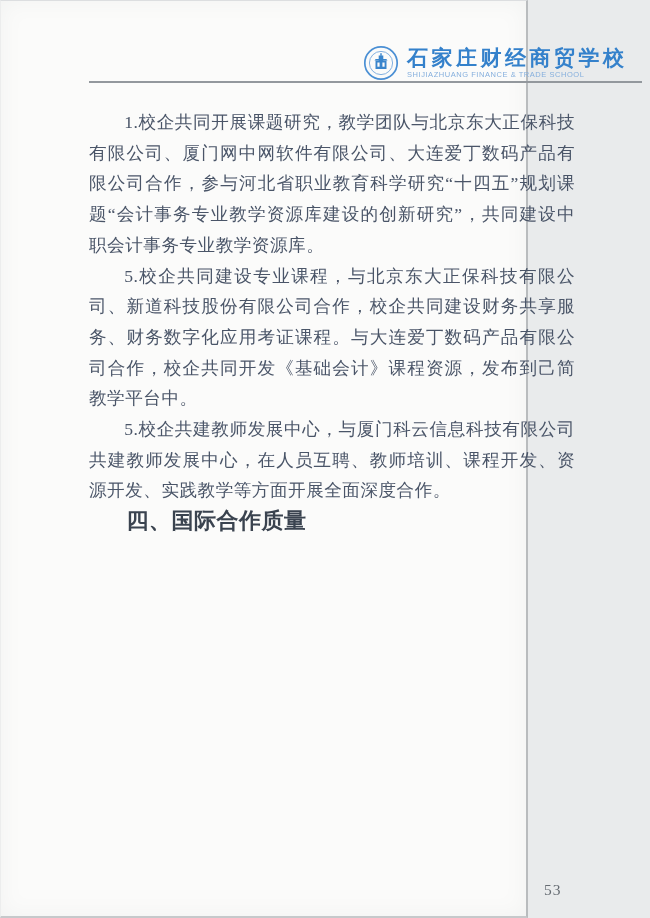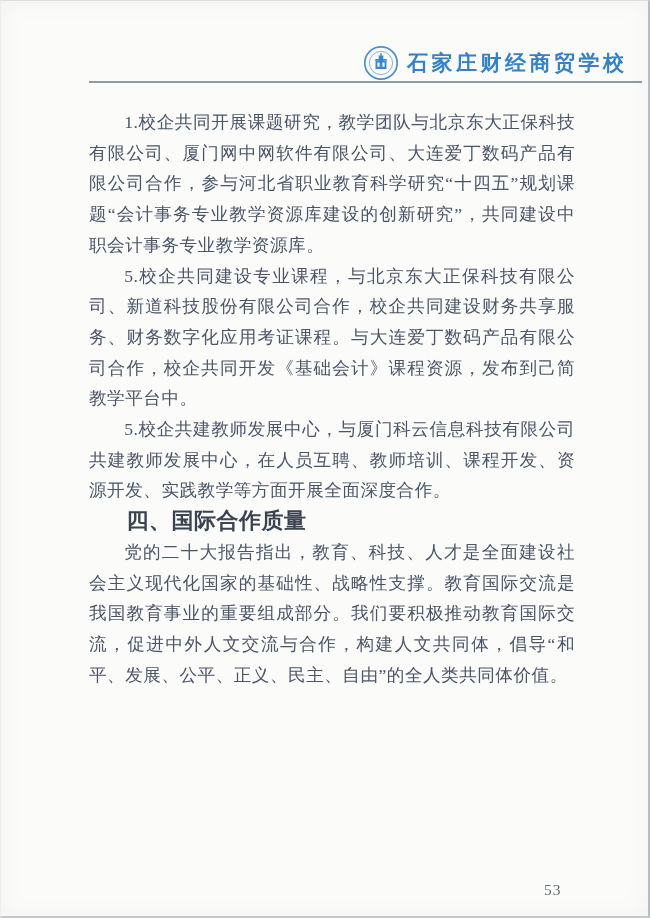--- a/index.html
+++ b/index.html
@@ -4,21 +4,21 @@
 <style>
   * { margin: 0; padding: 0; box-sizing: border-box; }
   html, body { width: 650px; height: 918px; }
   body {
     font-family: "Liberation Serif", serif;
     background: #e9ebec;
     overflow: hidden;
   }
   .page {
     position: relative;
-    width: 650px;
+    width: 528px;
     height: 918px;
     background: #fbfbfa;
     border-top: 1px solid #dcdee0;
     border-left: 1px solid #eceded;
     border-right: 2px solid #b9bcbe;
     border-bottom: 2px solid #c6c9cb;
     box-shadow: inset 0 0 22px rgba(120,126,132,0.07);
   }
   
   .header {
@@ -97,28 +97,28 @@
         <rect x="12.5" y="15.5" width="11" height="8.5" fill="#3a85cc"></rect>
         <rect x="15.7" y="10.5" width="4.6" height="5.5" fill="#3a85cc"></rect>
         <rect x="17.3" y="8.2" width="1.4" height="2.6" fill="#3a85cc"></rect>
         <rect x="14.4" y="17.5" width="2.2" height="4.2" fill="#fbfbfa"></rect>
         <rect x="19.4" y="17.5" width="2.2" height="4.2" fill="#fbfbfa"></rect>
         <path d="M11.5 15.5 h13 l-1.2 -1.6 h-10.6 z" fill="#3a85cc"></path>
       </svg>
     </div>
     <div class="titles">
       <div class="school-zh">石家庄财经商贸学校</div>
+      <div class="school-en">SHIJIAZHUANG FINANCE &amp; TRADE SCHOOL</div>
     </div>
   </div>
 
   <div class="rule"></div>
 
   <div class="content">
     <p class="para">1.校企共同开展课题研究，教学团队与北京东大正保科技有限公司、厦门网中网软件有限公司、大连爱丁数码产品有限公司合作，参与河北省职业教育科学研究“十四五”规划课题“会计事务专业教学资源库建设的创新研究”，共同建设中职会计事务专业教学资源库。</p>
     <p class="para">5.校企共同建设专业课程，与北京东大正保科技有限公司、新道科技股份有限公司合作，校企共同建设财务共享服务、财务数字化应用考证课程。与大连爱丁数码产品有限公司合作，校企共同开发《基础会计》课程资源，发布到己简教学平台中。</p>
     <p class="para">5.校企共建教师发展中心，与厦门科云信息科技有限公司共建教师发展中心，在人员互聘、教师培训、课程开发、资源开发、实践教学等方面开展全面深度合作。</p>
     <h3 class="heading">四、国际合作质量</h3>
-    <p class="para">党的二十大报告指出，教育、科技、人才是全面建设社会主义现代化国家的基础性、战略性支撑。教育国际交流是我国教育事业的重要组成部分。我们要积极推动教育国际交流，促进中外人文交流与合作，构建人文共同体，倡导“和平、发展、公平、正义、民主、自由”的全人类共同体价值。</p>
   </div>
 
   <div class="pagenum">53</div>
 
 </div>
 
 </body></html>

